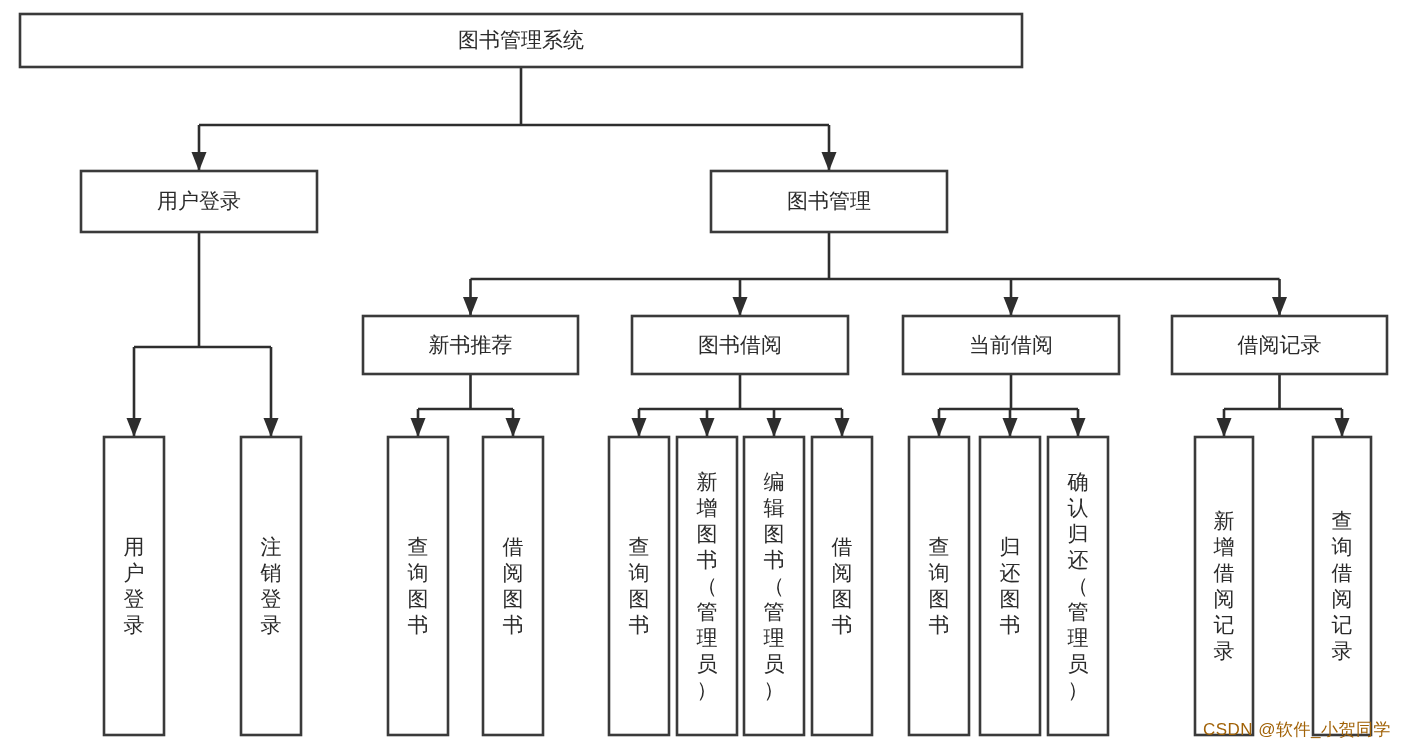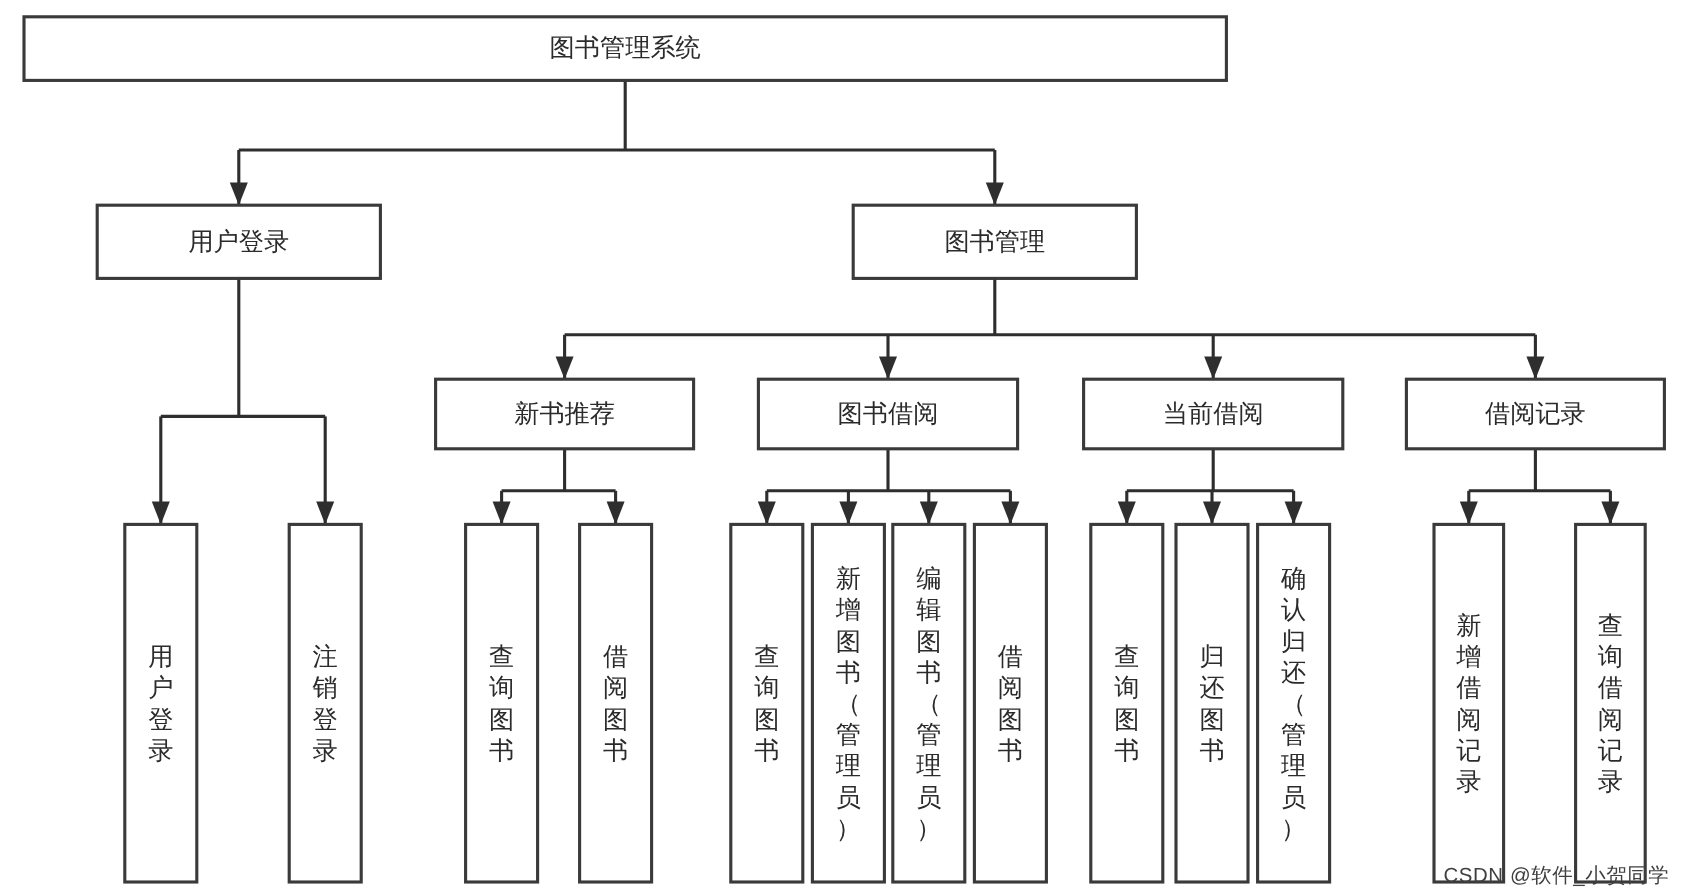--- a/index.html
+++ b/index.html
@@ -47,21 +47,21 @@
     fill: none;
   }
   .arrow-head {
     fill: #2e2e2e;
     stroke: none;
   }
   .watermark {
     position: absolute;
     right: 14px;
     bottom: 6px;
-    color: #404040;
+    color: #a16207;
     font-size: 17px;
     font-family: "Liberation Sans", "DejaVu Sans", sans-serif;
     letter-spacing: 0.5px;
     white-space: nowrap;
     pointer-events: none;
   }
 </style>
 </head>
 <body>
 

